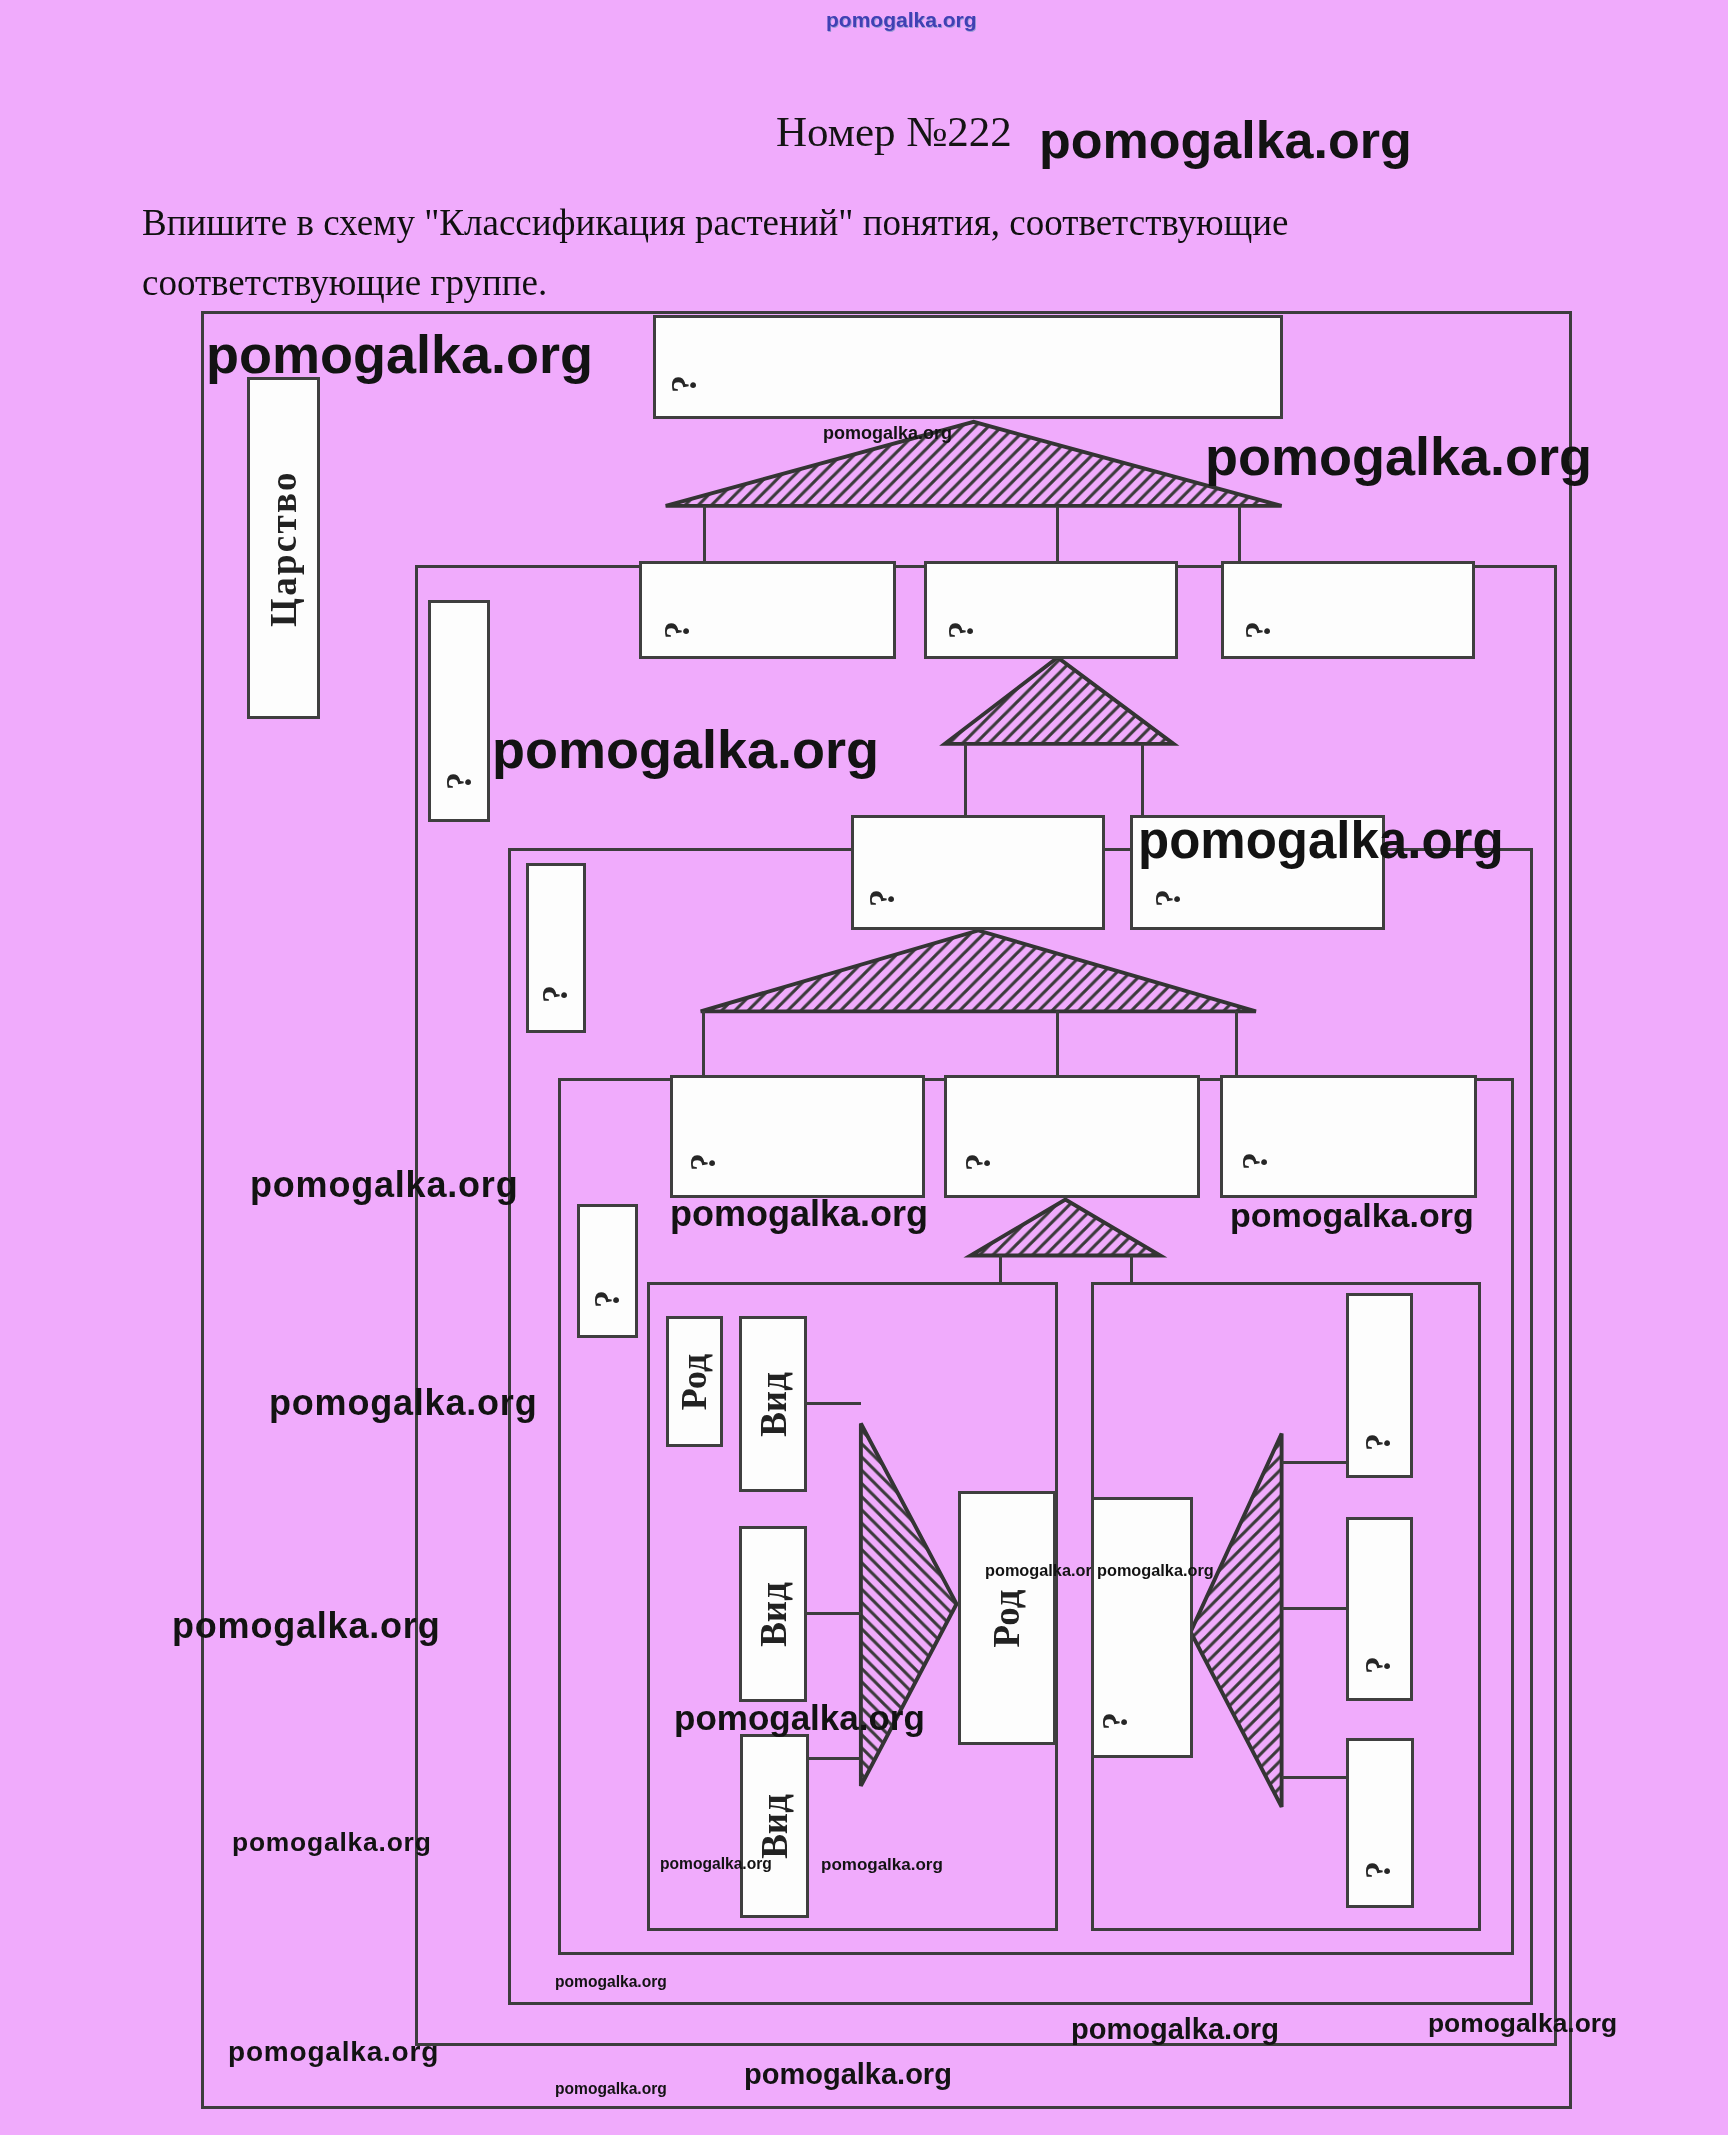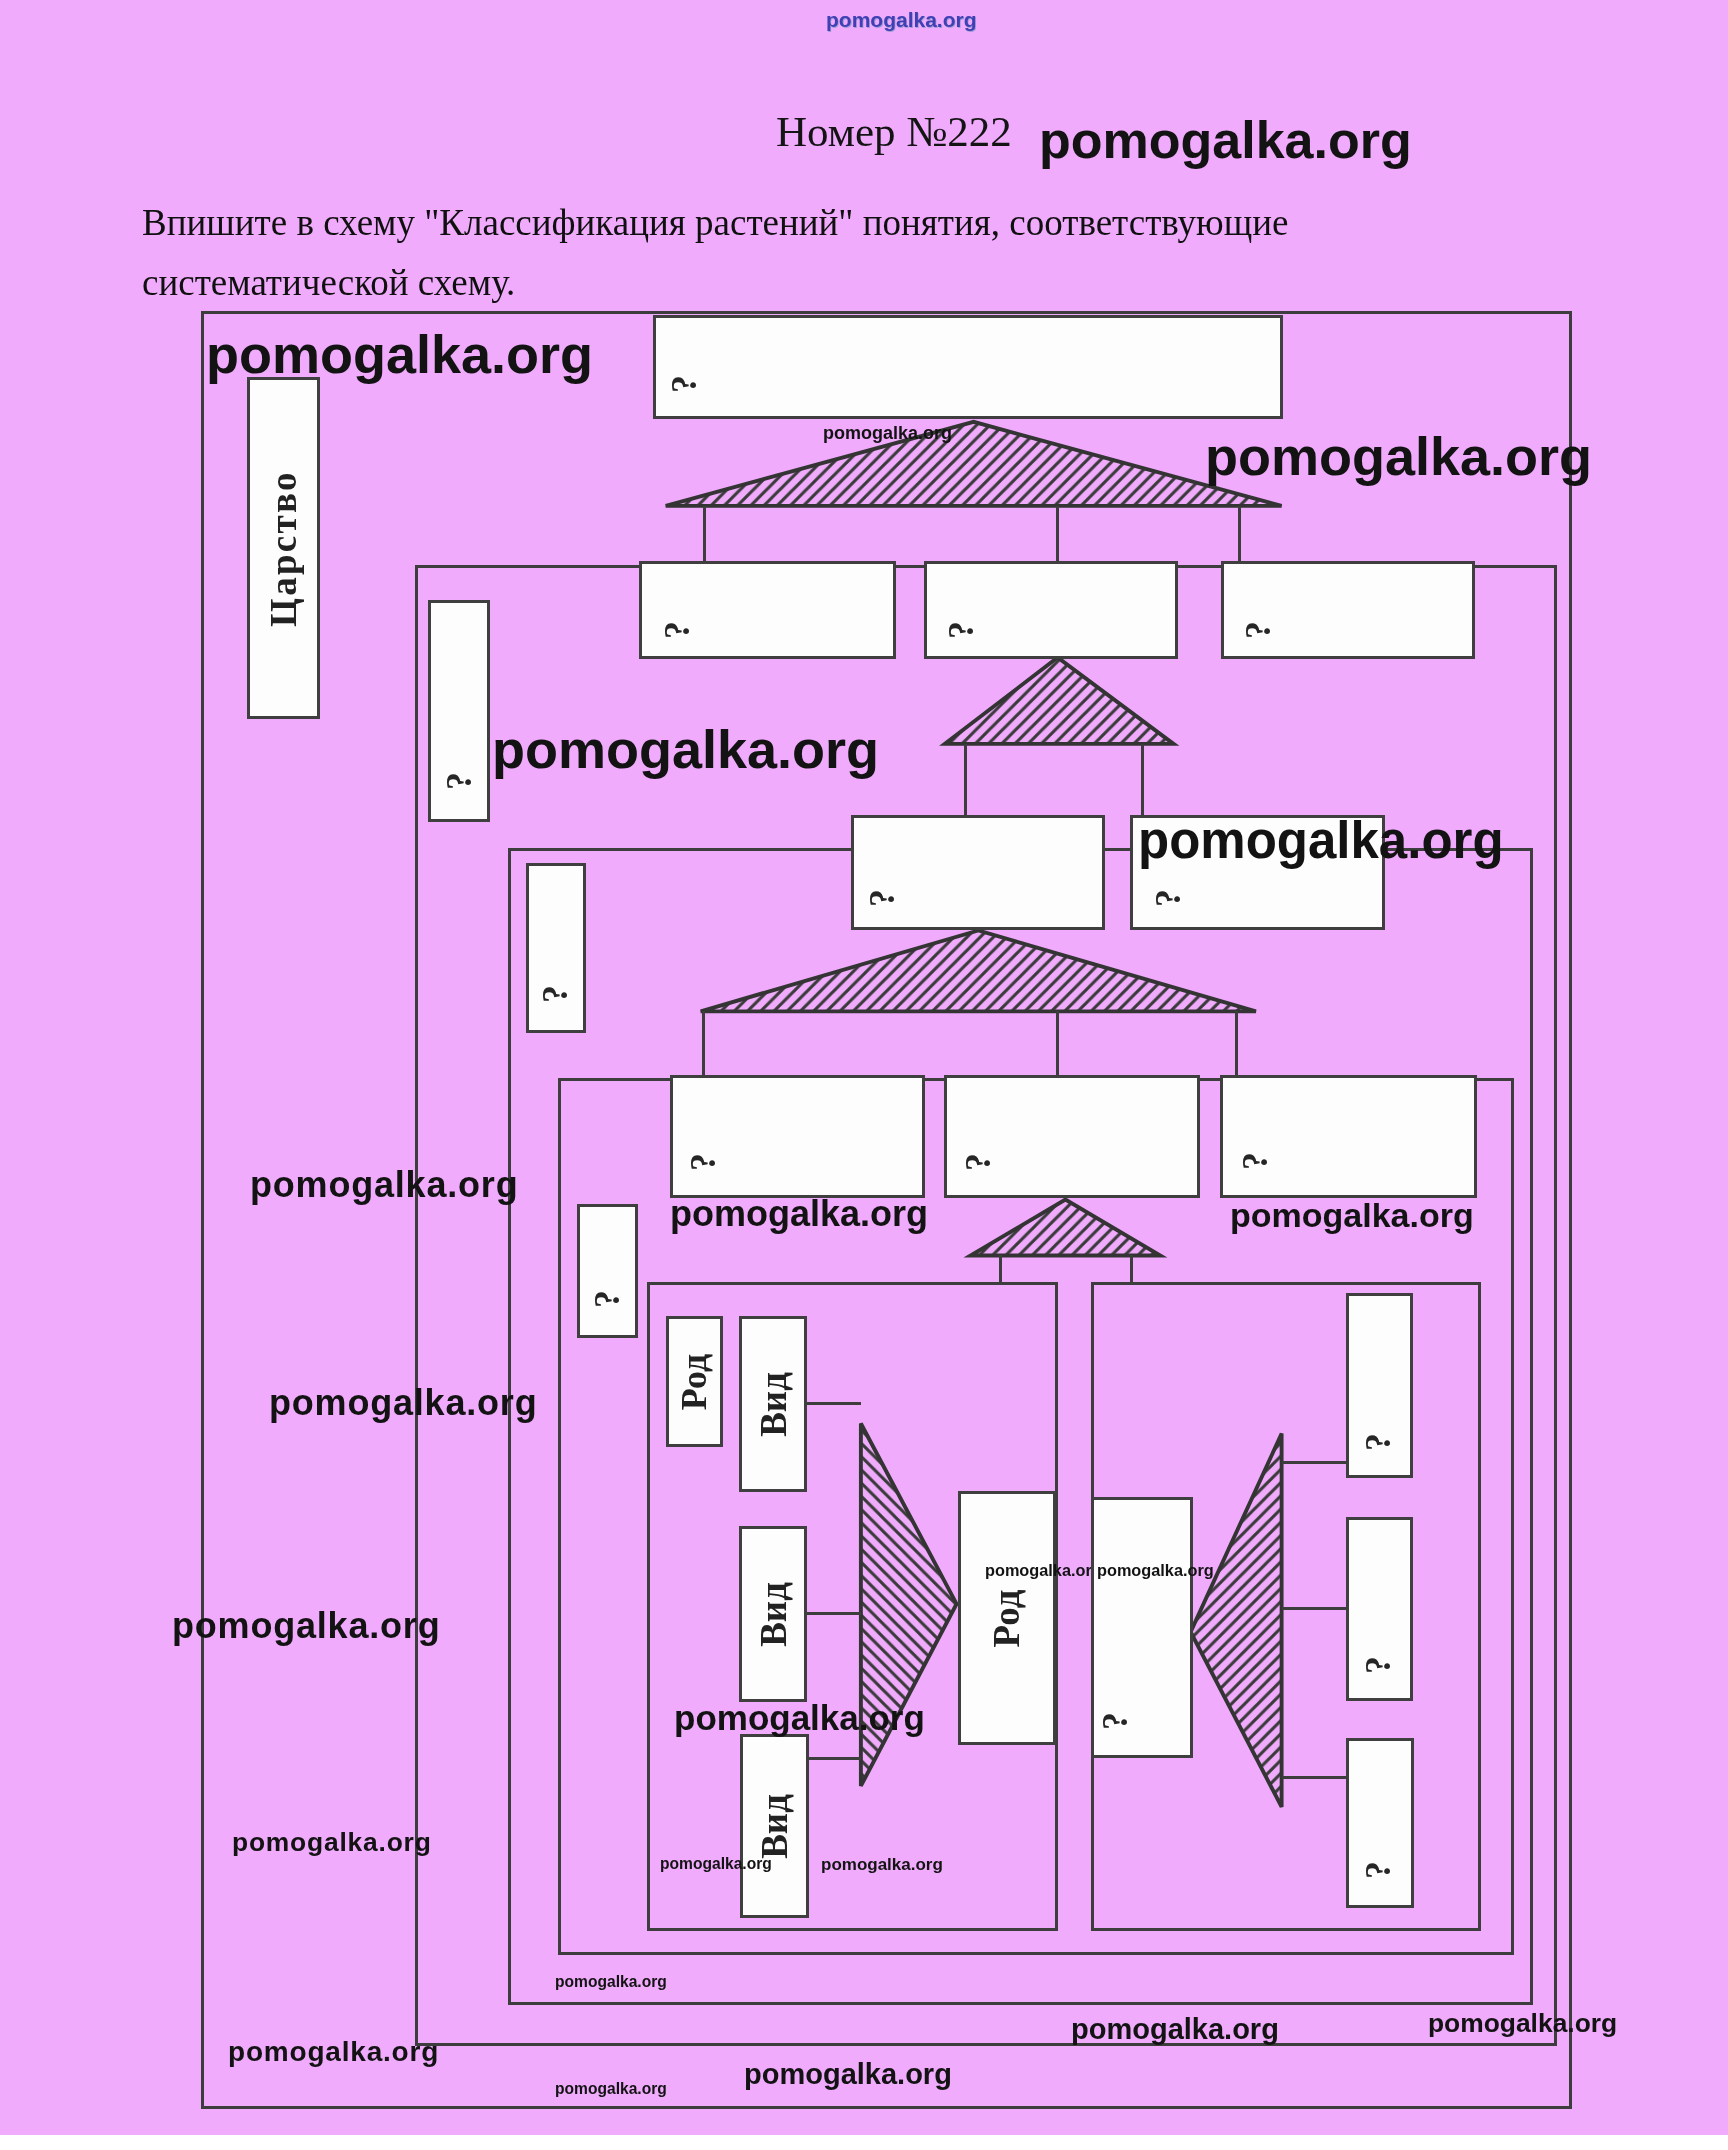--- a/index.html
+++ b/index.html
@@ -29,21 +29,21 @@
 </style>
 </head>
 <body>
 
 <div class="page">
 
   <div class="wm wm-blue" style="left:826px;top:9.3px;font-size:21px;">pomogalka.org</div>
   <div class="title" style="left:776px;top:107px;font-size:43px;">Номер №222</div>
   <div class="wm" style="left:1039px;top:114px;font-size:52px;">pomogalka.org</div>
   <div class="instr" style="left:142px;top:201px;font-size:37px;">Впишите в схему "Классификация растений" понятия, соответствующие</div>
-  <div class="instr" style="left:142px;top:261px;font-size:37px;">систематической схему.</div>
+  <div class="instr" style="left:142px;top:261px;font-size:37px;">соответствующие группе.</div>
 
   <div class="frame" style="left:201px;top:311px;width:1371px;height:1798px;"></div>
   <div class="frame" style="left:415px;top:565px;width:1142px;height:1481px;"></div>
   <div class="frame" style="left:508px;top:848px;width:1025px;height:1157px;"></div>
   <div class="frame" style="left:558px;top:1078px;width:956px;height:877px;"></div>
   <div class="frame" style="left:647px;top:1282px;width:411px;height:649px;"></div>
   <div class="frame" style="left:1091px;top:1282px;width:390px;height:649px;"></div>
 
   <svg width="1728" height="2151" viewBox="0 0 2222 2765">
     <defs>

